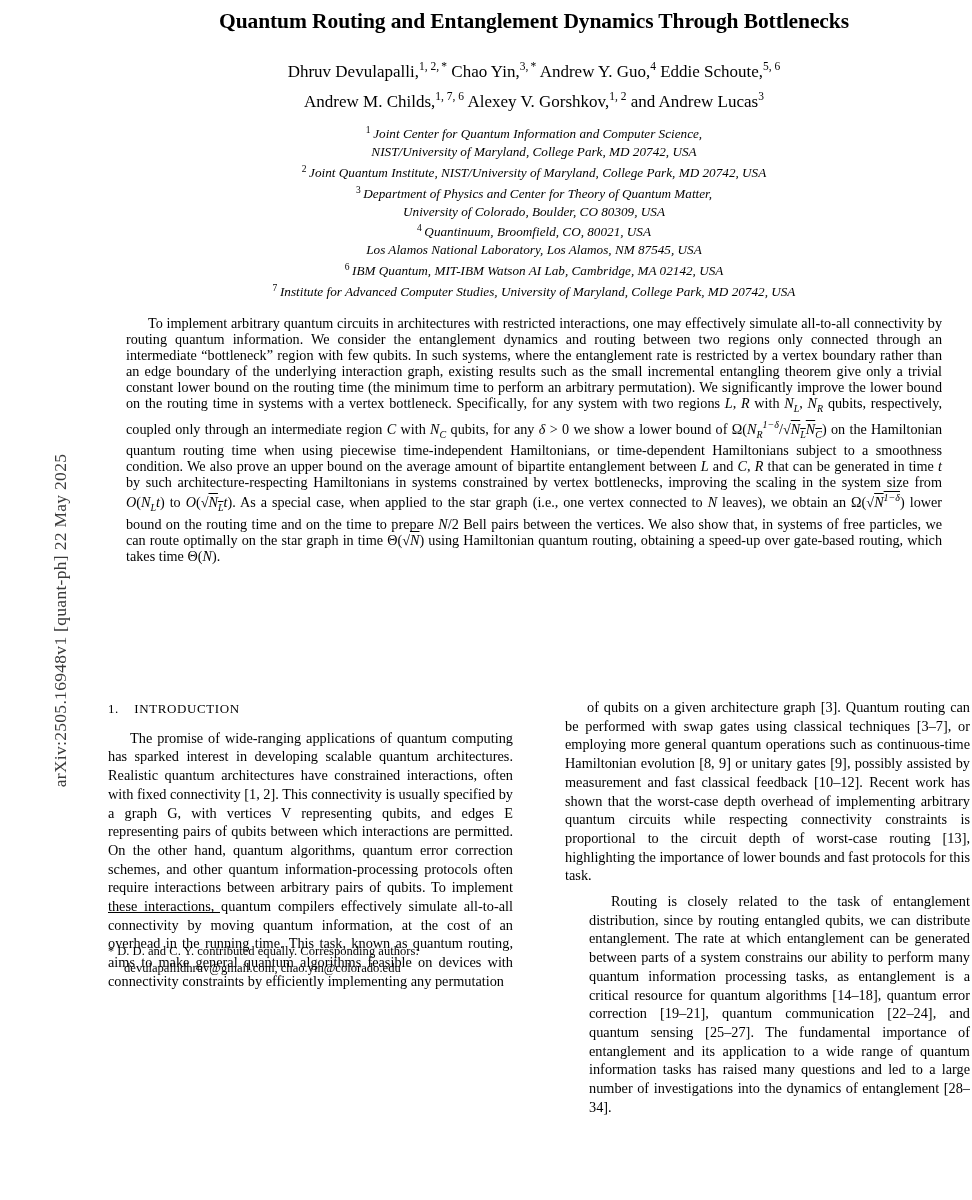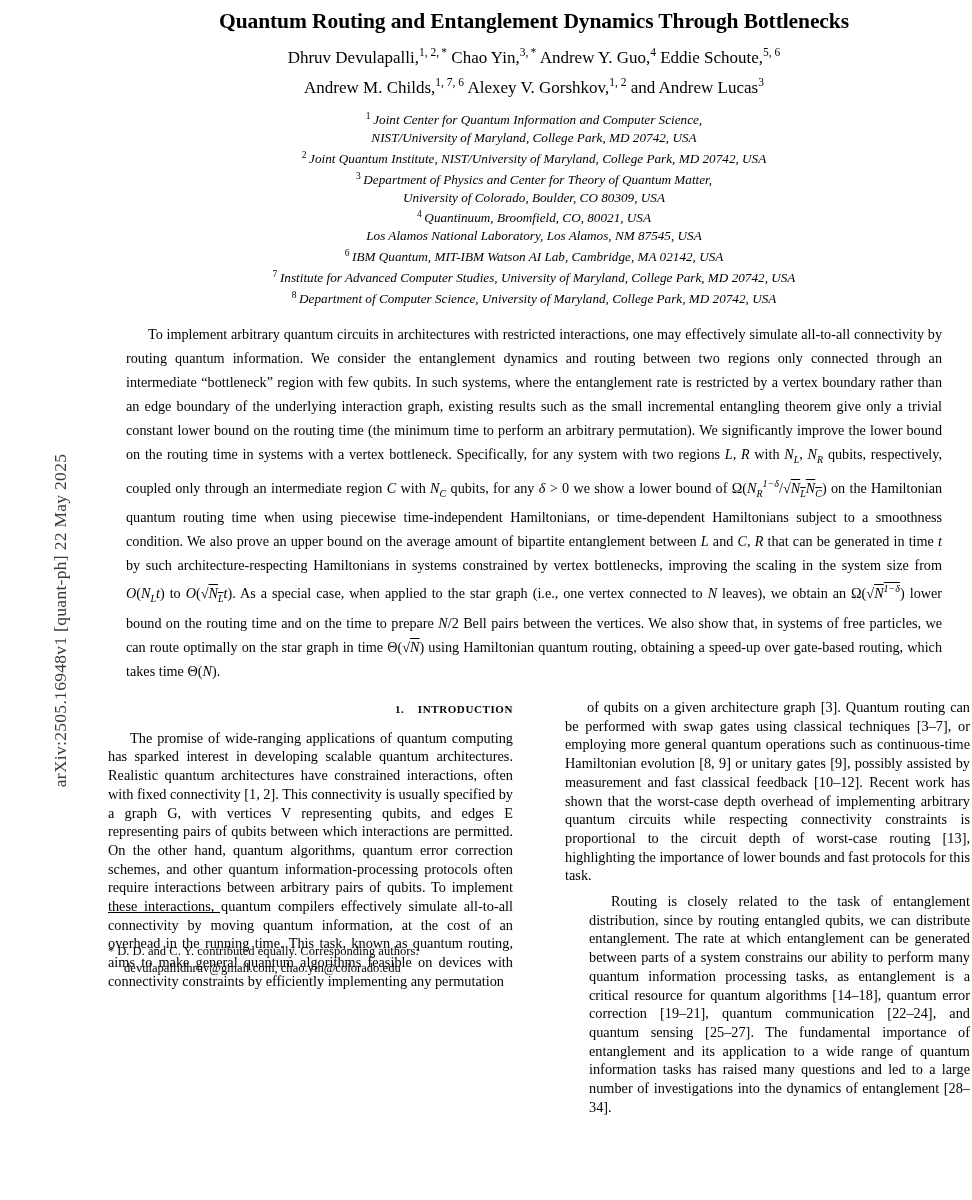--- a/index.html
+++ b/index.html
@@ -48,21 +48,21 @@
     font-weight: bold;
     font-size: 21.5px;
     line-height: 26px;
     margin-top: 8px;
     letter-spacing: -0.1px;
   }
   .authors {
     text-align: center;
     font-size: 17px;
     line-height: 25px;
-    margin-top: 6px;
+    margin-top: 20px;
   }
   .authors .sup {
     font-size: 11.5px;
     vertical-align: super;
   }
   .affils {
     text-align: center;
     font-style: italic;
     font-size: 13.2px;
     line-height: 17.6px;
@@ -70,21 +70,21 @@
   }
   .affils .sup {
     font-size: 9.5px;
     vertical-align: super;
     font-style: normal;
   }
   .abstract {
     margin: 14px 18px 0 18px;
     text-align: justify;
     font-size: 14.2px;
-    line-height: 24px;
+    line-height: 16px;
     text-indent: 22px;
     hyphens: auto;
   }
   .abstract .mathit { font-style: italic; }
   .sub { font-size: 10px; vertical-align: sub; }
   .sup { font-size: 10px; vertical-align: super; }
   
   .columns {
     position: absolute;
     left: 108px;
@@ -97,23 +97,23 @@
     top: 0;
     width: 405px;
     font-size: 14.3px;
     line-height: 18.7px;
     text-align: justify;
     hyphens: auto;
   }
   .col-left { left: 0; }
   .col-right { left: 457px; }
   .section-head {
-    text-align: right;
-    font-weight: bold;
-    font-size: 11px;
+    text-align: left;
+    font-weight: normal;
+    font-size: 13px;
     letter-spacing: 0.6px;
     margin: 2px 0 10px 0;
     font-variant: small-caps;
   }
   .para {
     text-indent: 22px;
     margin: 0 0 0 0;
   }
   .para + .para { margin-top: 7px; margin-left: 24px; }
   .footnote-rule {
@@ -155,21 +155,20 @@
     <div class="affils">
       <div><span class="sup">1</span> Joint Center for Quantum Information and Computer Science,</div>
       <div>NIST/University of Maryland, College Park, MD 20742, USA</div>
       <div><span class="sup">2</span> Joint Quantum Institute, NIST/University of Maryland, College Park, MD 20742, USA</div>
       <div><span class="sup">3</span> Department of Physics and Center for Theory of Quantum Matter,</div>
       <div>University of Colorado, Boulder, CO 80309, USA</div>
       <div><span class="sup">4</span> Quantinuum, Broomfield, CO, 80021, USA</div>
       <div>Los Alamos National Laboratory, Los Alamos, NM 87545, USA</div>
       <div><span class="sup">6</span> IBM Quantum, MIT-IBM Watson AI Lab, Cambridge, MA 02142, USA</div>
       <div><span class="sup">7</span> Institute for Advanced Computer Studies, University of Maryland, College Park, MD 20742, USA</div>
-      <div><span class="sup">8</span> Department of Computer Science, University of Maryland, College Park, MD 20742, USA</div>
     </div>
 
     <div class="abstract">
       To implement arbitrary quantum circuits in architectures with restricted interactions, one may
       effectively simulate all-to-all connectivity by routing quantum information. We consider the entanglement
       dynamics and routing between two regions only connected through an intermediate
       “bottleneck” region with few qubits. In such systems, where the entanglement rate is restricted
       by a vertex boundary rather than an edge boundary of the underlying interaction graph, existing
       results such as the small incremental entangling theorem give only a trivial constant lower bound
       on the routing time (the minimum time to perform an arbitrary permutation). We significantly

